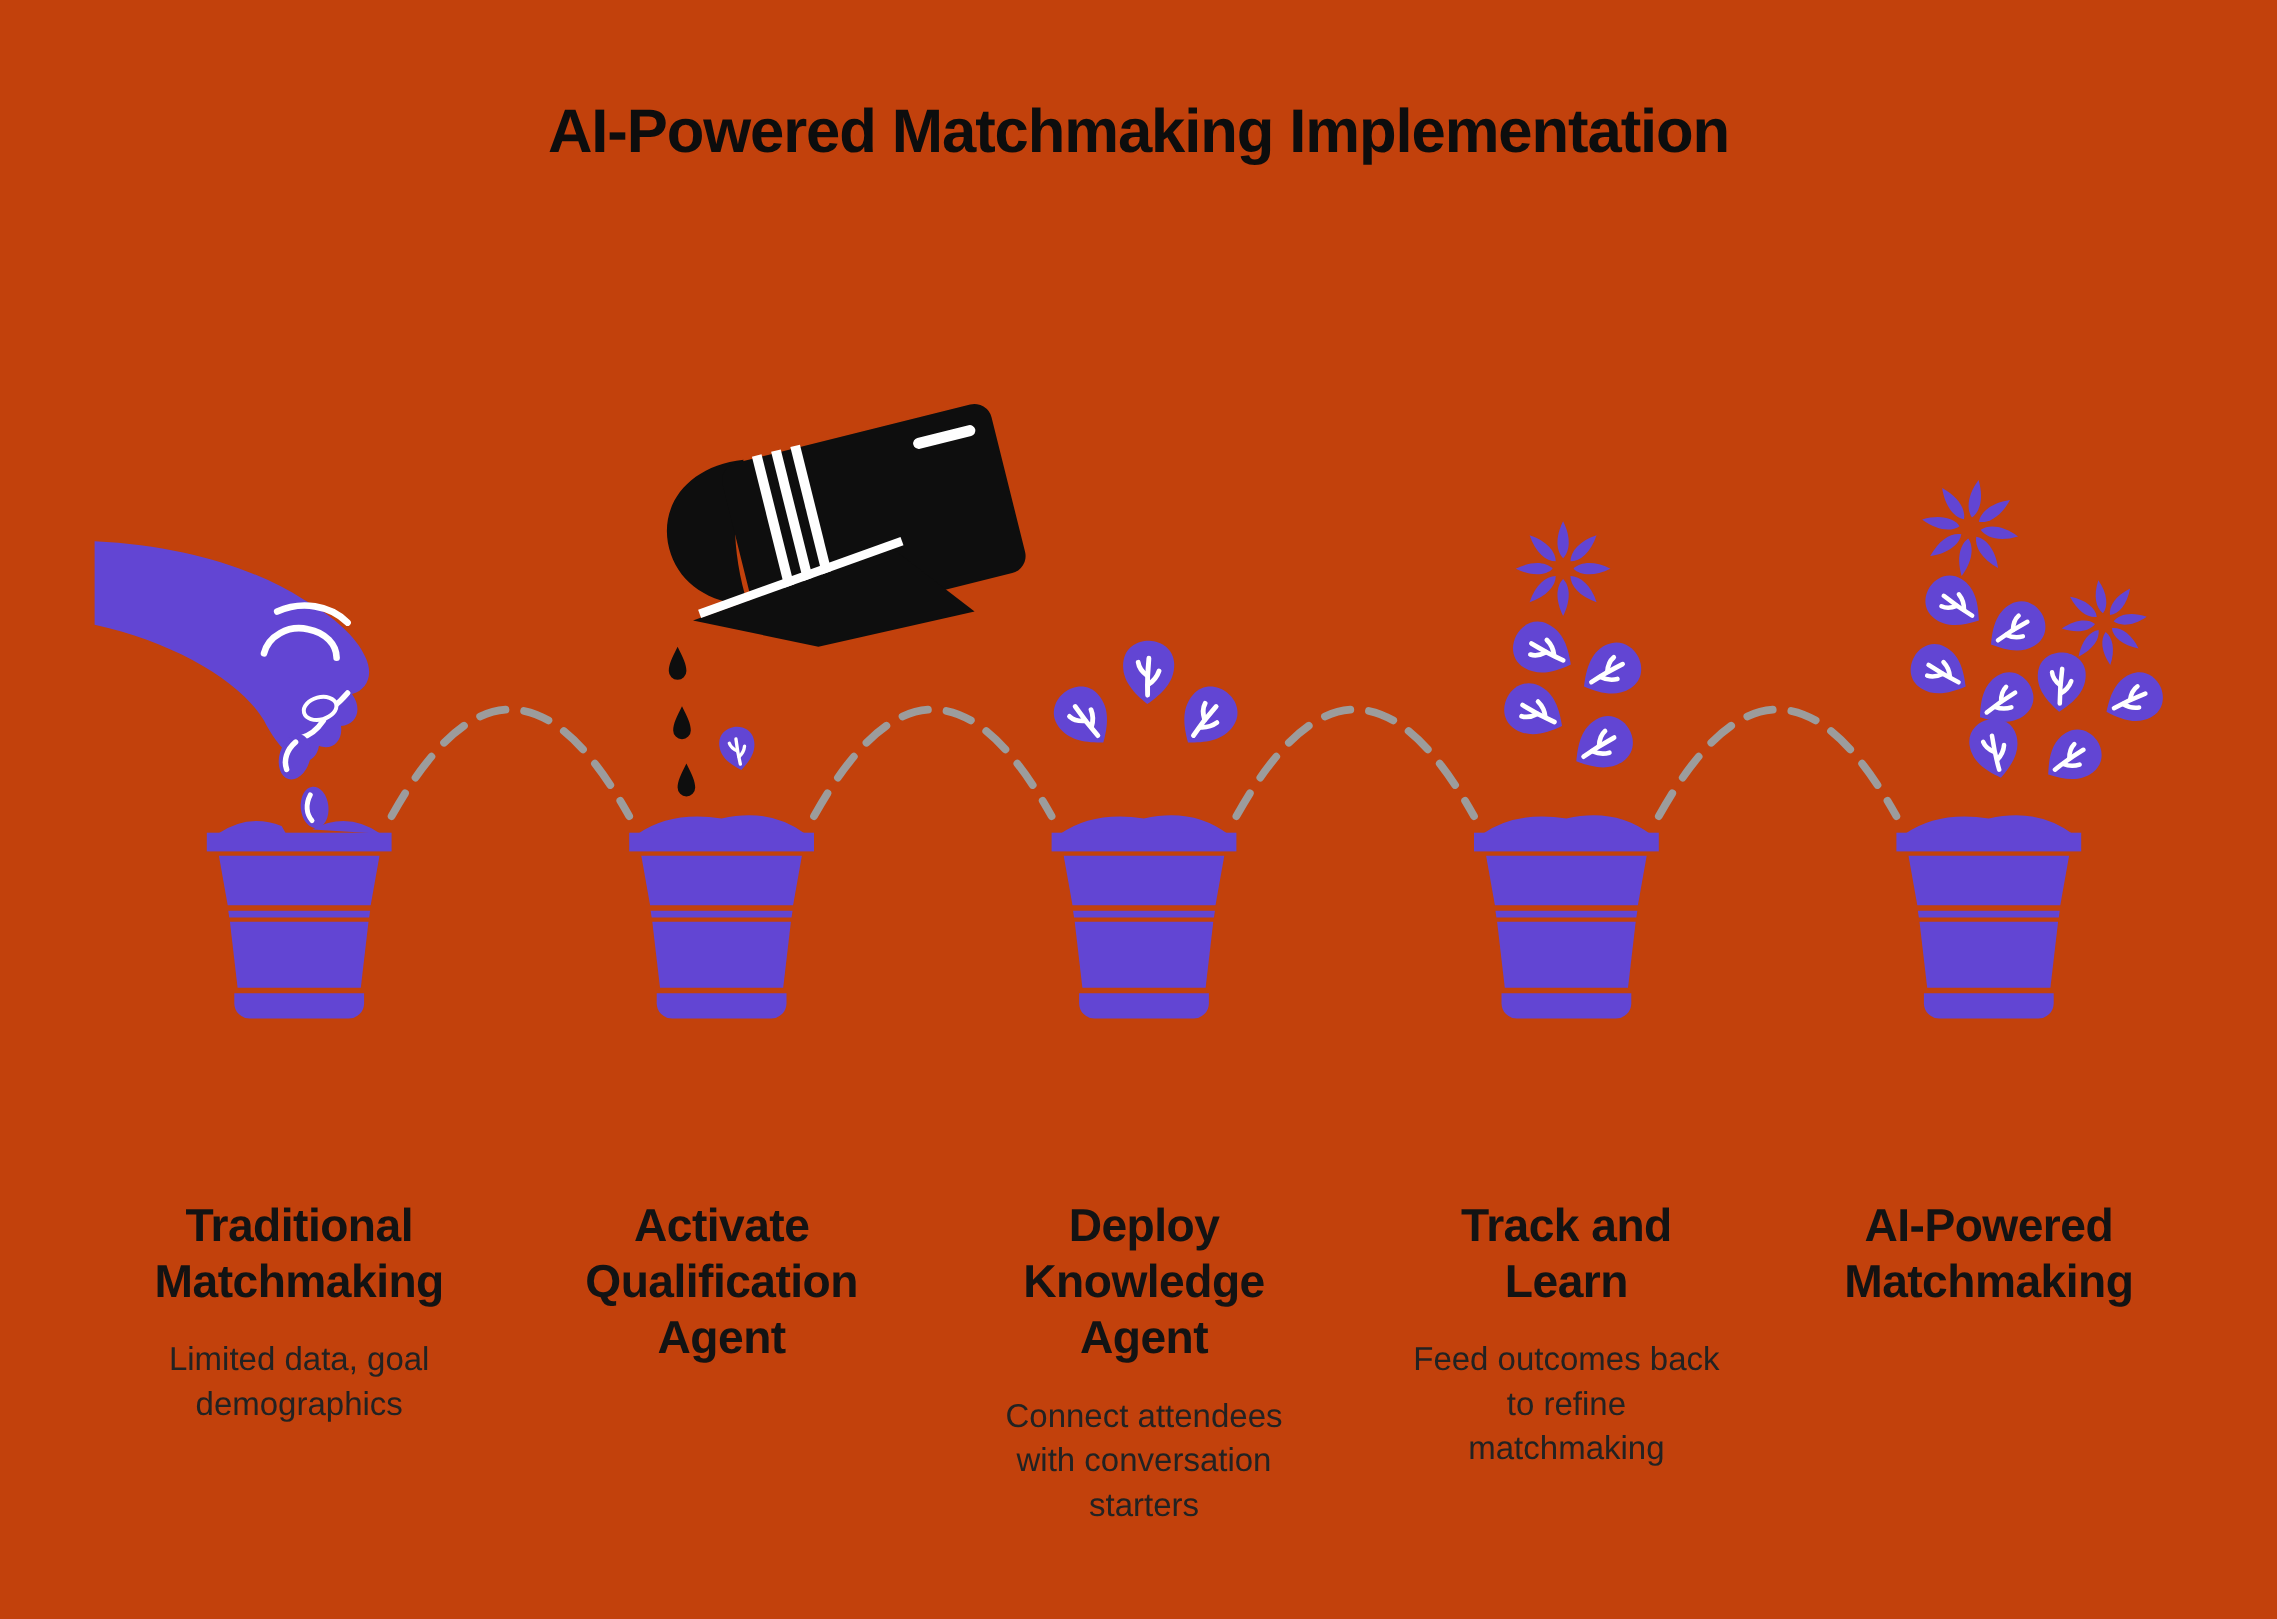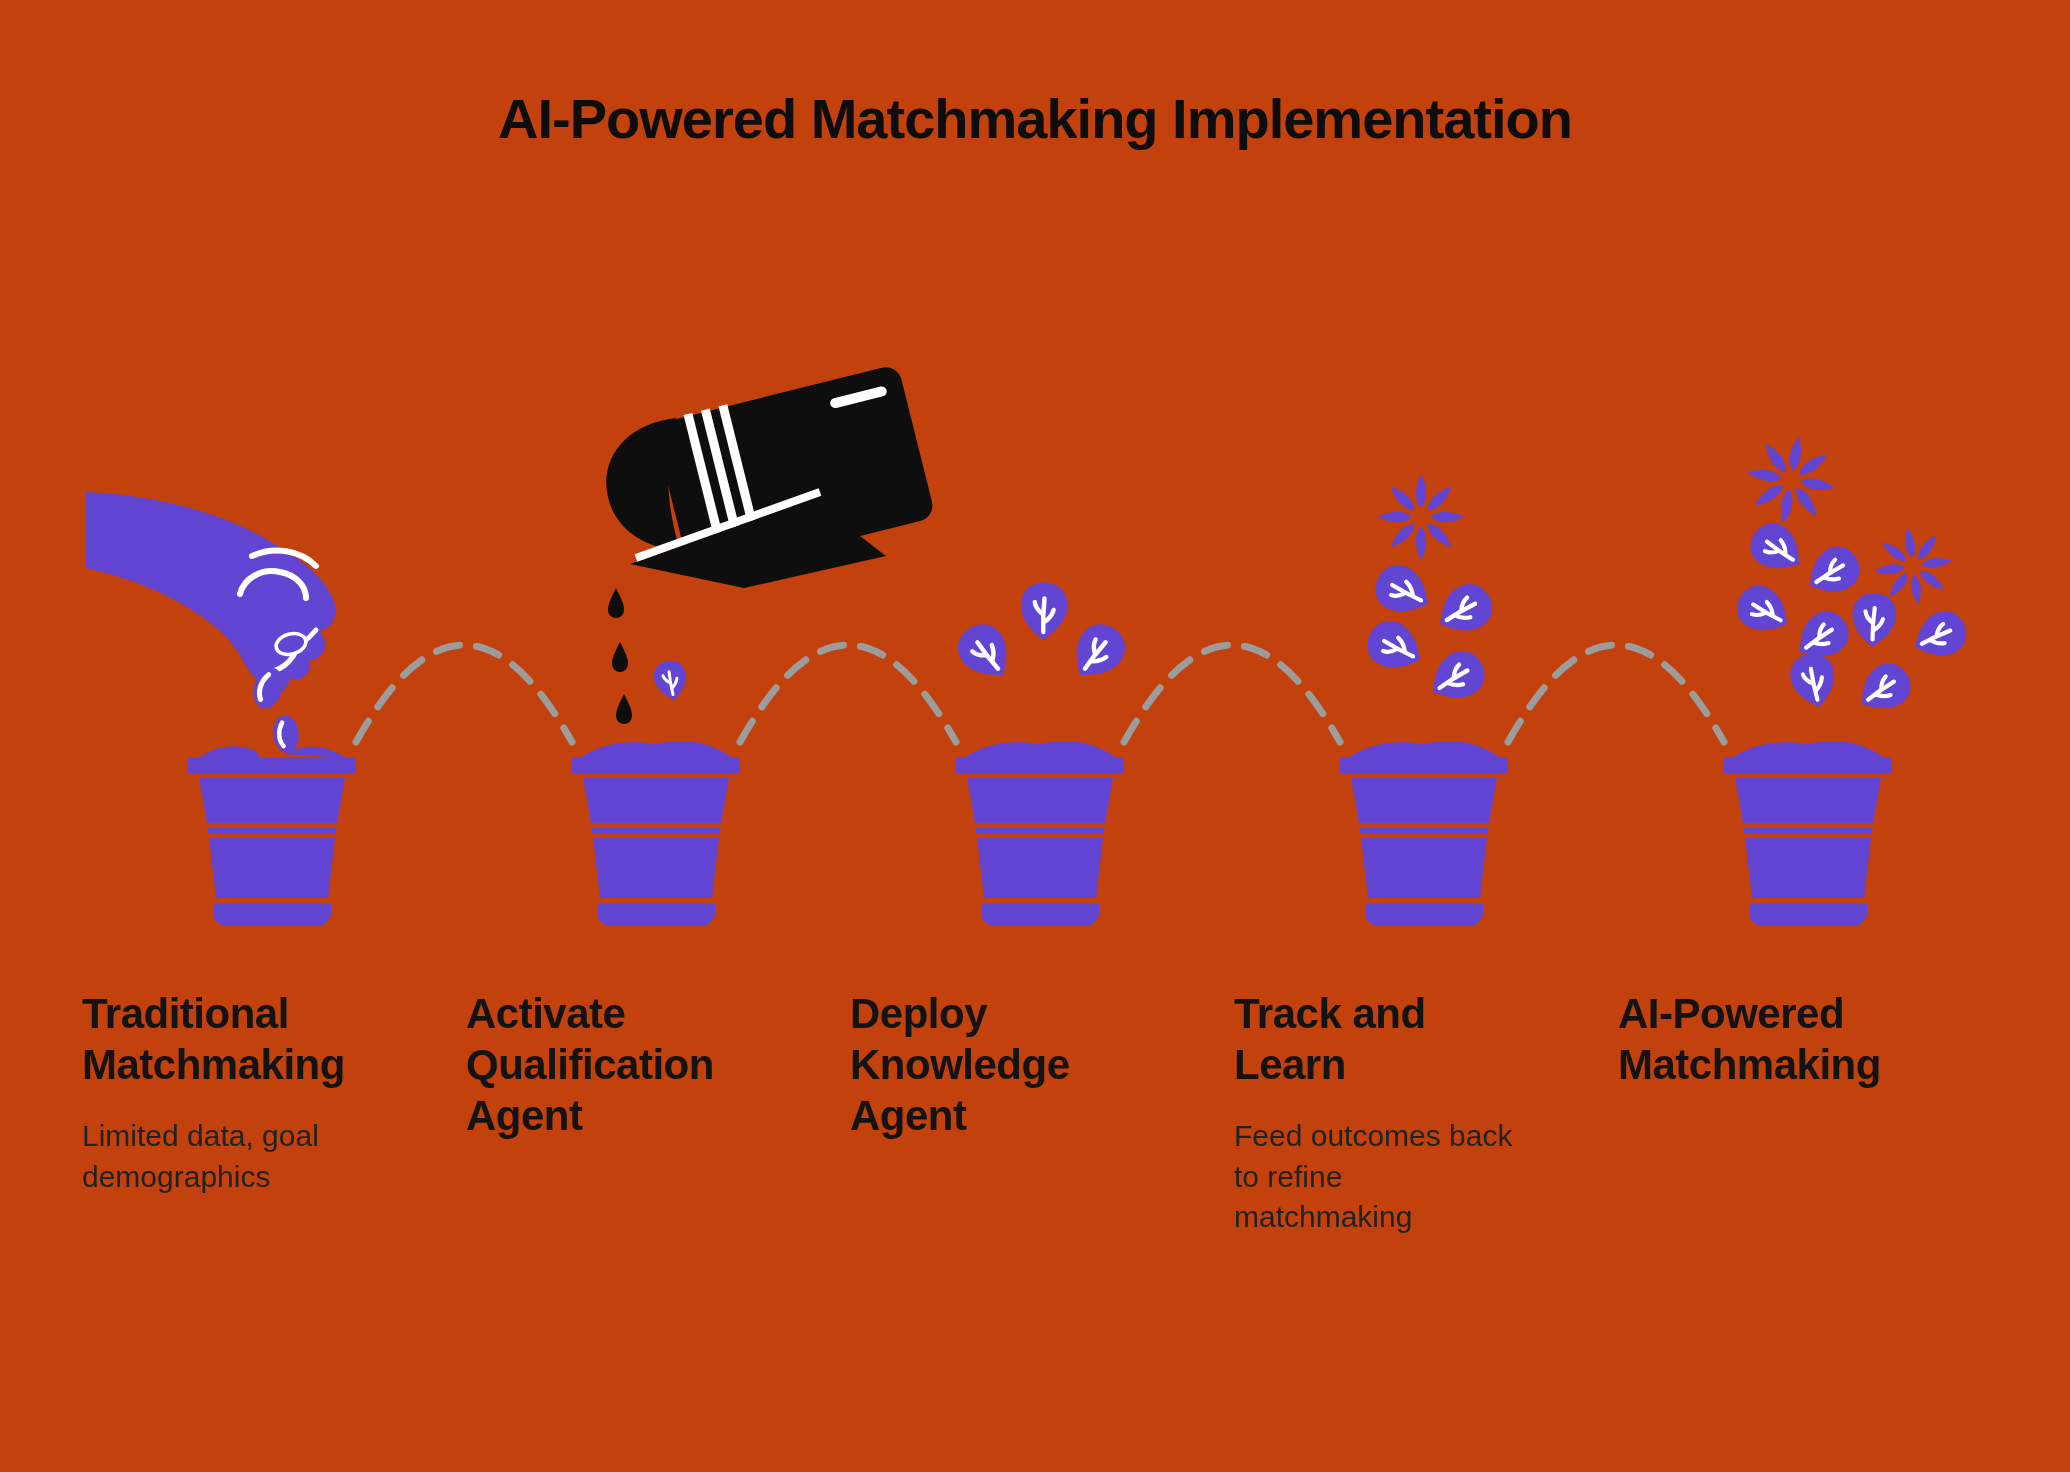--- a/index.html
+++ b/index.html
@@ -22,23 +22,23 @@
     color: #0d0d0d;
   }
   .art {
     position: absolute;
     left: 0; top: 0;
     width: 2070px;
     height: 1472px;
   }
   .stage-label {
     position: absolute;
-    top: 988px;
+    top: 1088px;
     width: 380px;
-    text-align: left;
+    text-align: center;
   }
   .stage-heading {
     font-size: 42px;
     font-weight: 700;
     line-height: 1.22;
     color: #131313;
     white-space: pre-line;
     letter-spacing: -0.5px;
   }
   .stage-subtitle {
@@ -209,20 +209,23 @@
   <div class="stage-label col-2">
     <div class="stage-heading">Activate
 Qualification
 Agent</div>
   </div>
 
   <div class="stage-label col-3">
     <div class="stage-heading">Deploy
 Knowledge
 Agent</div>
+    <div class="stage-subtitle">Connect attendees
+with conversation
+starters</div>
   </div>
 
   <div class="stage-label col-4">
     <div class="stage-heading">Track and
 Learn</div>
     <div class="stage-subtitle">Feed outcomes back
 to refine
 matchmaking</div>
   </div>
 

